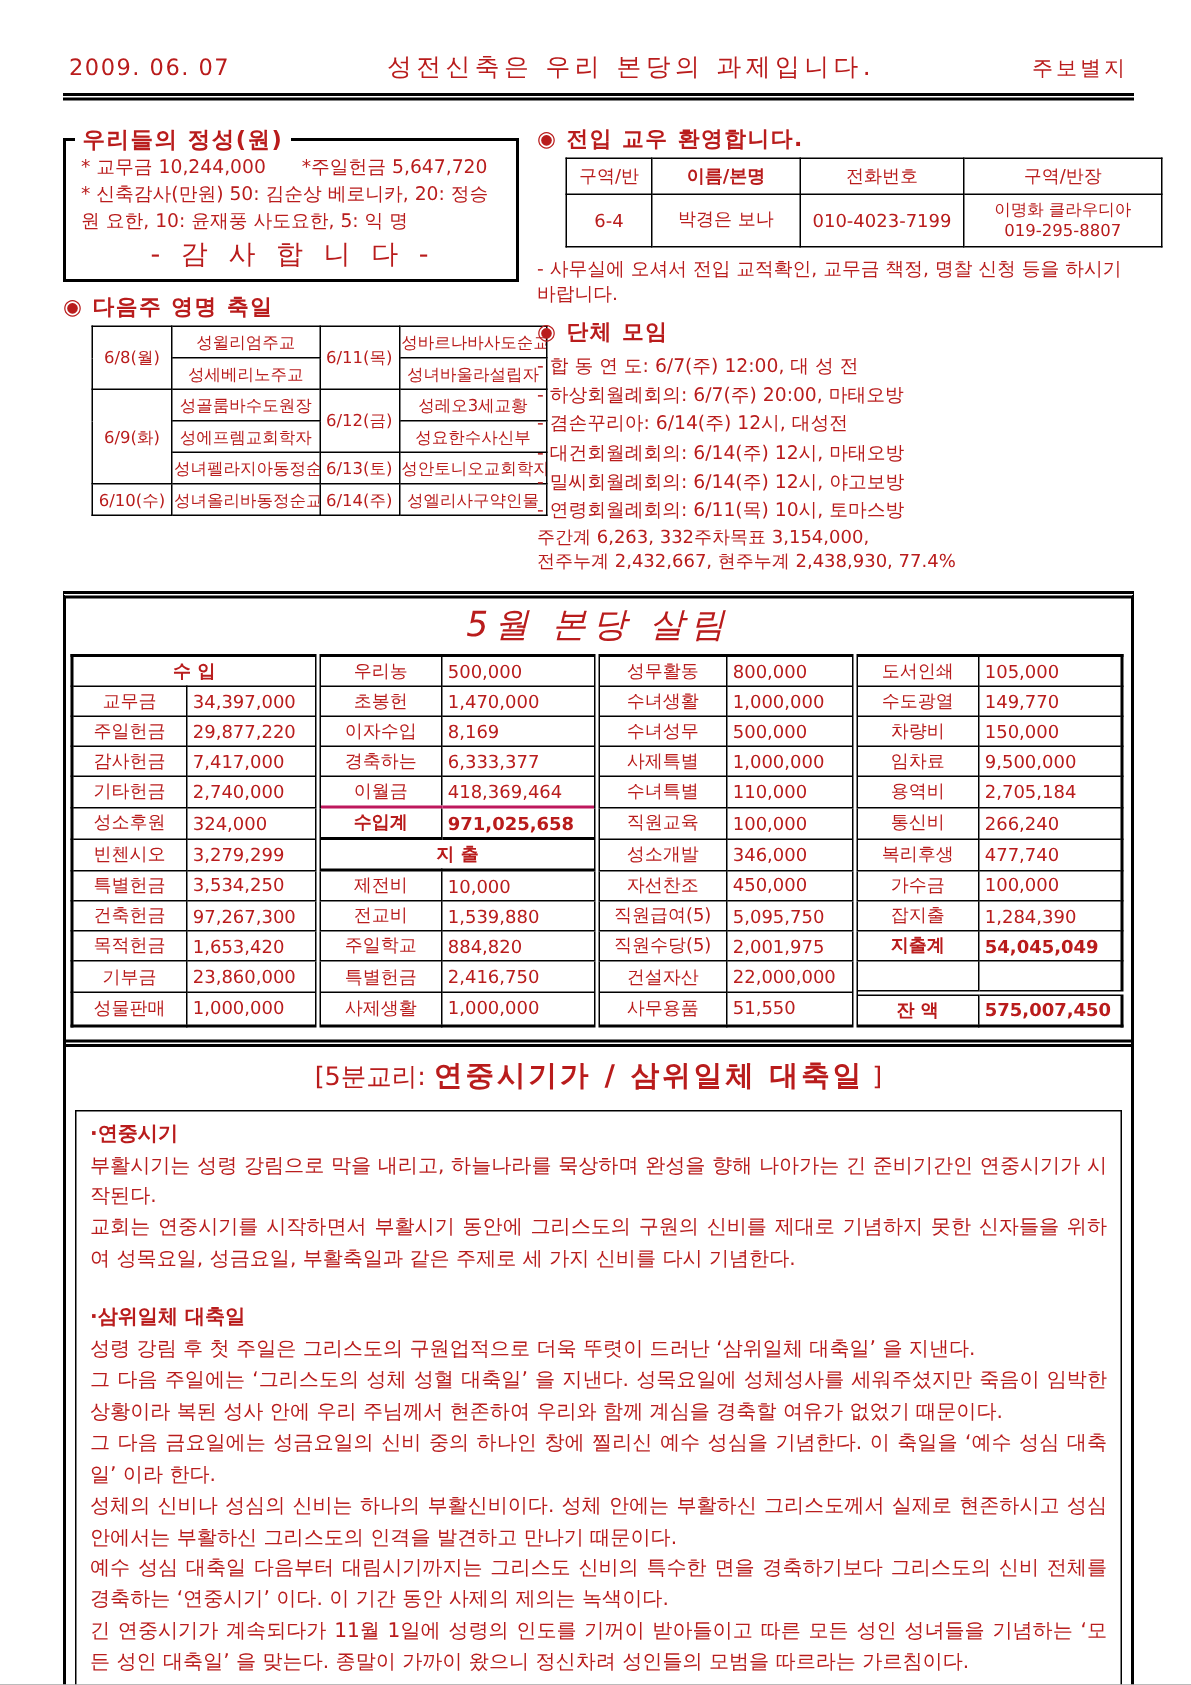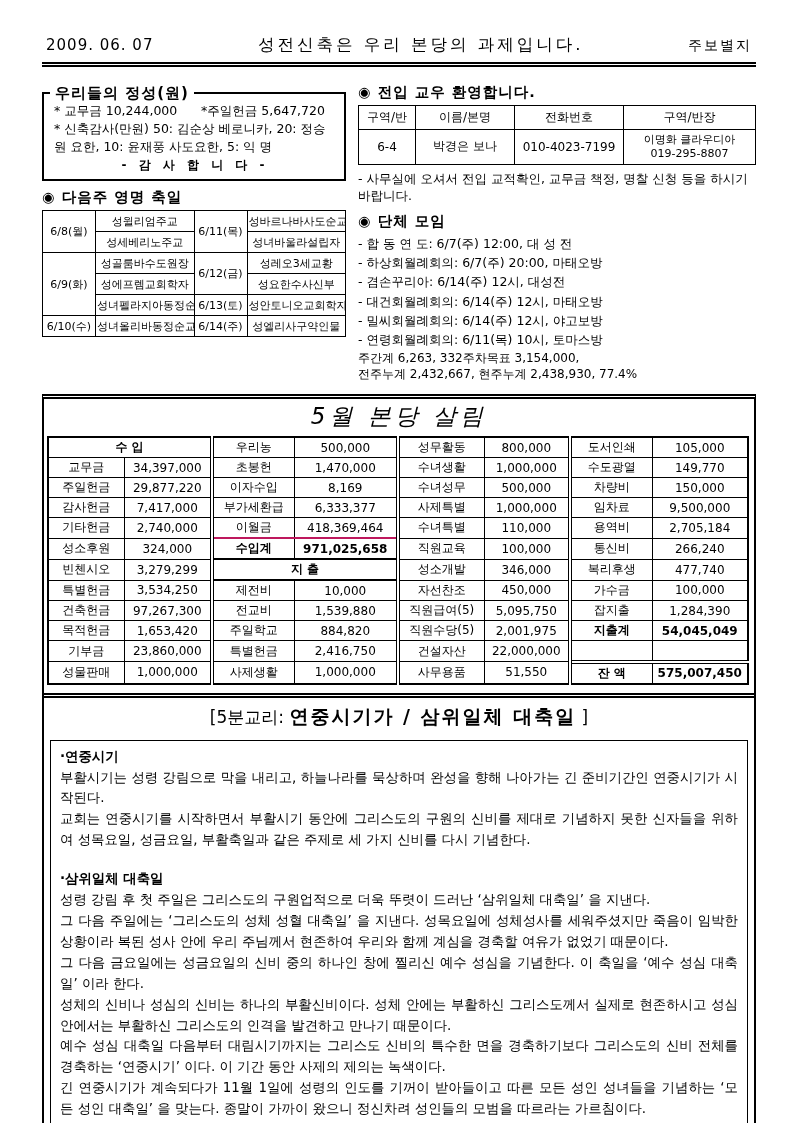--- a/index.html
+++ b/index.html
@@ -1,58 +1,58 @@
 <!DOCTYPE html>
 <html><head>
 <meta charset="utf-8">
 <style>
   html,body{margin:0;padding:0;background:#888;}
   .page{
     width:794px;height:1123px;background:#fff;margin:0 auto;position:relative;
     box-sizing:border-box;padding:34px 38px 0 42px;
-    font-family:"DejaVu Sans","Liberation Sans",sans-serif;color:#000000;
+    font-family:"DejaVu Sans","Liberation Sans",sans-serif;color:#b91c1c;
     overflow:hidden;
   }
   
   .hdr-bar{display:flex;align-items:baseline;justify-content:space-between;
     padding:0 4px 6px 4px;border-bottom:5px double #000;}
   .hdr-date{font-size:15px;letter-spacing:1px;}
   .hdr-title{font-size:16.5px;letter-spacing:3px;}
   .hdr-right{font-size:14px;letter-spacing:2px;}
   
   .upper{display:flex;gap:12px;margin-top:16px;}
   .col-l{width:304px;flex:none;}
   .col-r{flex:1;min-width:0;}
   .sec-h{font-weight:bold;font-size:14.5px;margin:7px 0 3px 0;letter-spacing:1px;}
   
   .off-box{border:2px solid #000;position:relative;margin-top:9px;padding:8px 8px 5px 10px;}
   .off-title{position:absolute;top:-10px;left:6px;background:#fff;padding:0 5px;
     font-weight:bold;font-size:15px;letter-spacing:1px;}
   .off-line{font-size:12.5px;line-height:1.45;white-space:pre-wrap;}
-  .off-thanks{font-weight:bold;font-size:12px;text-align:center;letter-spacing:4px;margin-top:1px;}
-  
-  table{border-collapse:collapse;}
+  .off-thanks{font-weight:normal;font-size:18px;text-align:center;letter-spacing:4px;margin-top:1px;}
+  
+  table{border-collapse:collapse;margin-left:19px;}
   .feast{width:100%;table-layout:fixed;font-size:11px;}
   .feast td{border:1px solid #000;text-align:center;padding:2px 1px;height:16px;
     overflow:hidden;white-space:nowrap;}
   .feast .dt{width:50px;}
   
   .wel{width:100%;table-layout:fixed;font-size:12px;}
   .wel td{border:1px solid #000;text-align:center;padding:3px 1px;overflow:hidden;}
   .wel .two{font-size:11px;line-height:1.25;}
   .note{font-size:12.5px;line-height:1.4;margin:5px 0 2px 0;}
   .meet{font-size:12.5px;line-height:1.55;}
   .rosary{font-size:12px;line-height:1.35;}
   
   .main-box{margin-top:12px;border:2px solid #000;border-top:5px double #000;}
   .bud-title{text-align:center;font-size:23px;letter-spacing:4px;margin:2px 0 4px 0;font-style:italic;}
   .bud{width:700px;margin:0 2px 8px 3px;font-size:12px;table-layout:fixed;border:2px solid #000;}
   .bud td{border:1px solid #000;padding:1px 4px;height:16.5px;overflow:hidden;white-space:nowrap;}
   .bud .c{text-align:center;}
-  .bud .r{text-align:center;}
+  .bud .r{text-align:left;}
   .bud .b{font-weight:bold;}
   .bud .gs{border-left:4px double #000;}
   .bud .em{border-top:2px solid #be185d;border-bottom:2px solid #000;}
   .bud .bt{border-top:4px double #000;}
   
   .doc-sec{border-top:5px double #000;padding:4px 6px 10px 6px;}
   .doc-title{text-align:center;font-size:17px;margin:2px 0 10px 0;}
   .doc-title .bold{font-weight:bold;font-size:19px;letter-spacing:2px;}
   .doc-box{border:1px solid #000;position:relative;padding:6px 9px 8px 9px;}
   .doc-body{font-size:13.4px;line-height:1.56;text-align:justify;}
@@ -117,21 +117,21 @@
       </tbody>
         </table>
     </div>
 
     <div class="col-r">
       <div class="sec-h" style="margin-top:0;">◉ 전입 교우 환영합니다.</div>
       <table class="wel">
         <tbody>
             <tr>
           <td style="width:54px;">구역/반</td>
-          <td style="width:96px;">이름/본명</td>
+          <td style="width:96px;font-weight:bold;">이름/본명</td>
           <td style="width:106px;">전화번호</td>
           <td>구역/반장</td>
         </tr>
         <tr>
           <td>6-4</td>
           <td>박경은 보나</td>
           <td>010-4023-7199</td>
           <td class="two">
             <div>이명화 클라우디아</div>
             <div>019-295-8807</div>
@@ -195,21 +195,21 @@
         <td class="c gs">이자수입</td>
         <td class="r">8,169</td>
         <td class="c gs">수녀성무</td>
         <td class="r">500,000</td>
         <td class="c gs">차량비</td>
         <td class="r">150,000</td>
       </tr>
       <tr>
         <td class="c">감사헌금</td>
         <td class="r">7,417,000</td>
-        <td class="c gs">부가세환급</td>
+        <td class="c gs">경축하는</td>
         <td class="r">6,333,377</td>
         <td class="c gs">사제특별</td>
         <td class="r">1,000,000</td>
         <td class="c gs">임차료</td>
         <td class="r">9,500,000</td>
       </tr>
       <tr>
         <td class="c">기타헌금</td>
         <td class="r">2,740,000</td>
         <td class="c gs">이월금</td>

